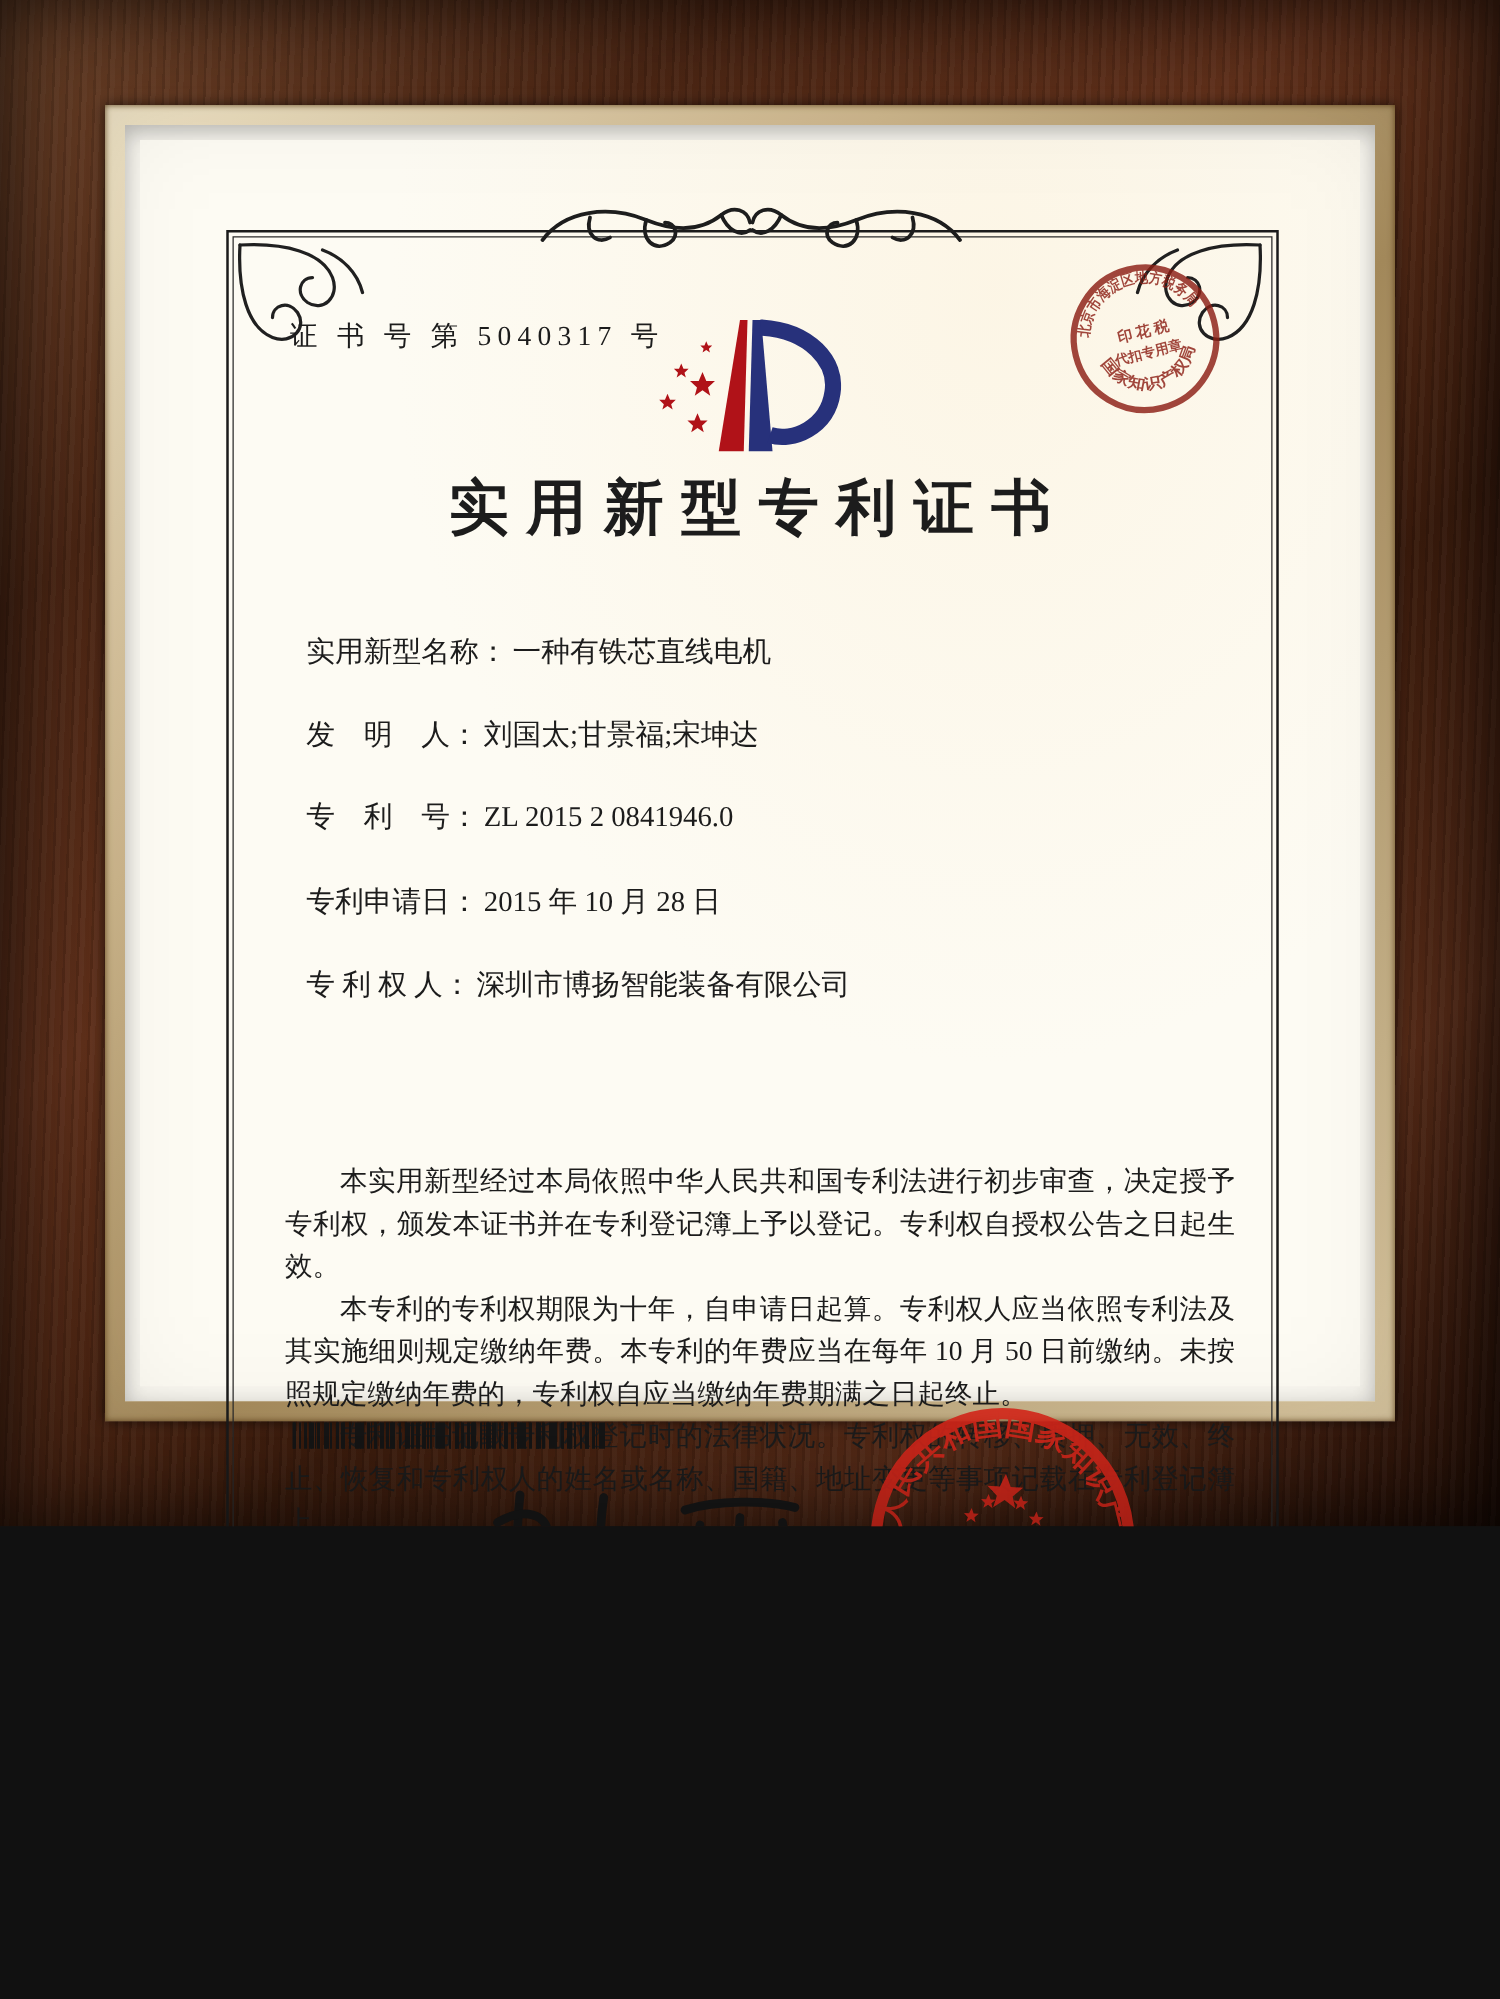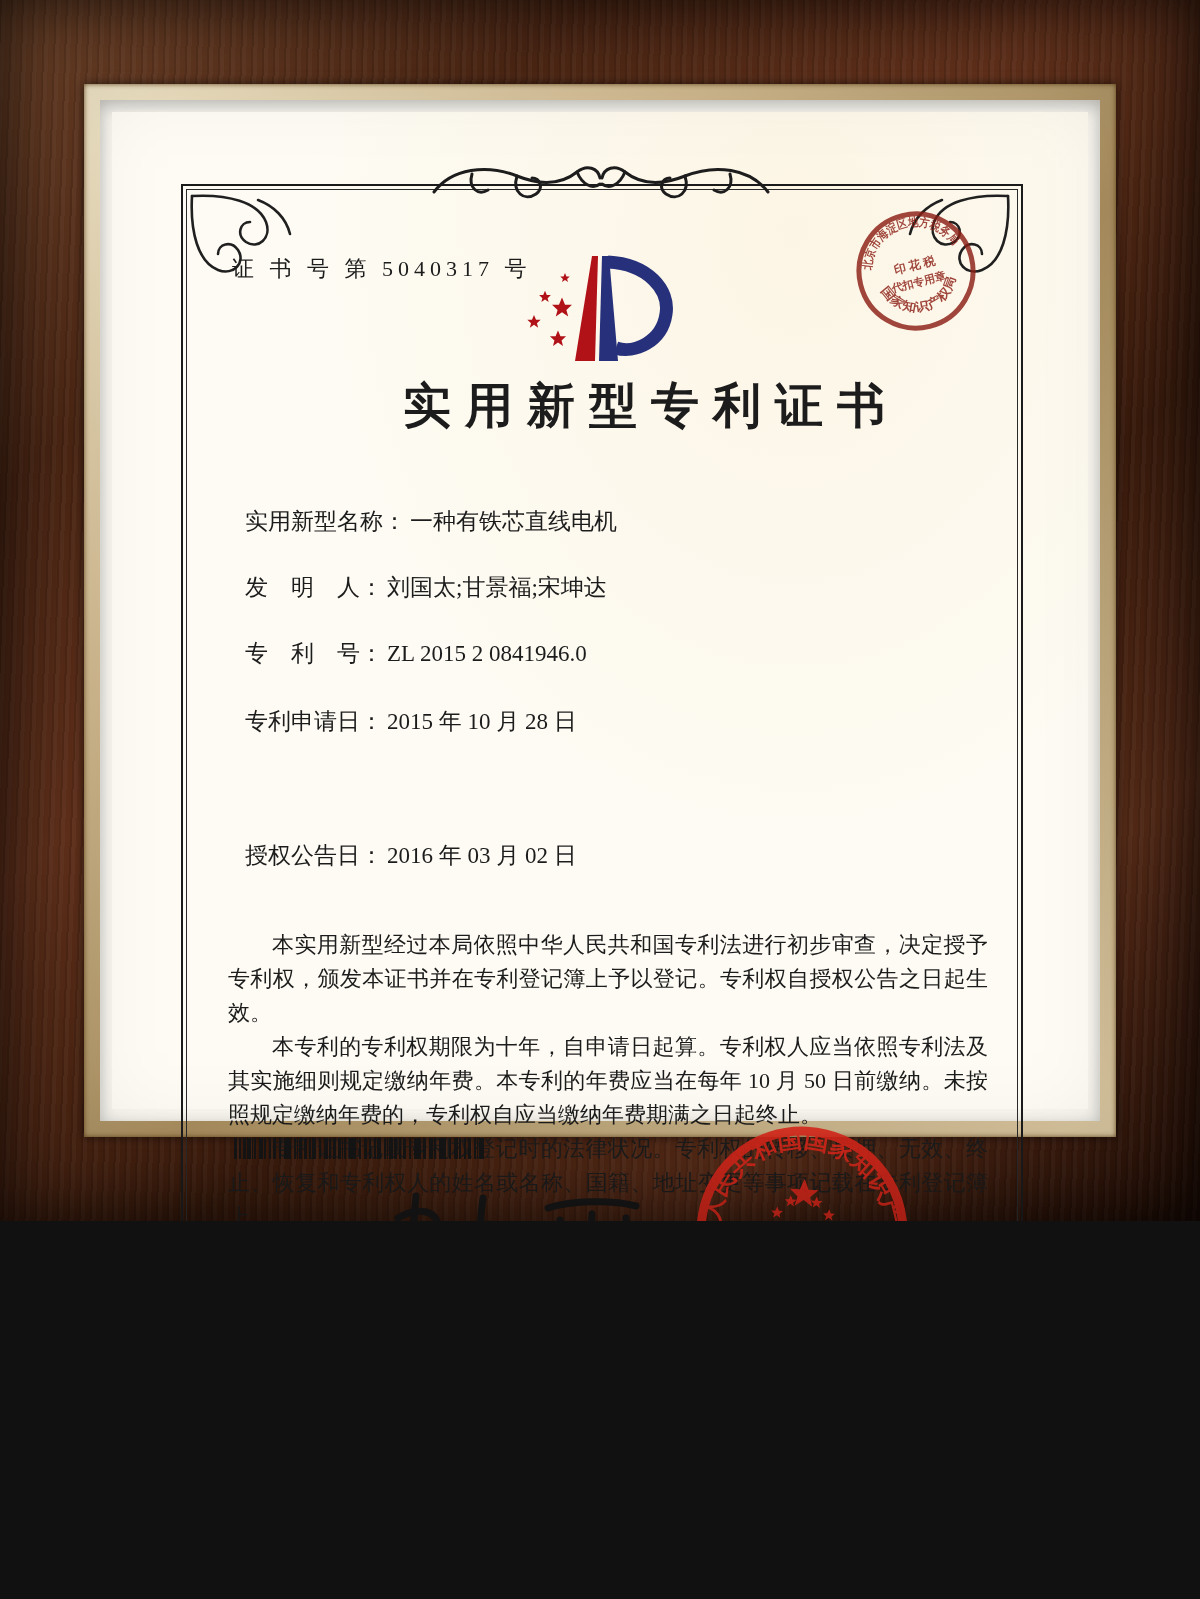--- a/index.html
+++ b/index.html
@@ -26,21 +26,21 @@
      repeating-radial-gradient(90% 45% at 50% 128%, rgba(140,160,80,.17) 0 2px, rgba(140,160,80,0) 2px 6px),
      repeating-linear-gradient(3deg, rgba(205,195,125,.12) 0 4px, transparent 4px 9px),
      linear-gradient(to bottom, rgba(236,240,214,0), rgba(231,236,203,.65) 28%, rgba(227,233,196,.85));}
   
   .cert-border{left:181px;top:184px;width:838px;height:1213px;border:2px solid #1b1b1b;z-index:2;}
   .cert-border-inner{position:absolute;inset:3px;border:1px solid #2a2a2a;}
   .ornament{z-index:3;pointer-events:none;}
   
   .cert-number{left:232px;top:254px;font-size:22px;letter-spacing:5px;z-index:5;}
   .title{left:181px;width:838px;top:374px;text-align:center;font-size:48px;font-weight:bold;
-         letter-spacing:14px;text-indent:14px;z-index:5;padding-left:44px;}
+         letter-spacing:14px;text-indent:14px;z-index:5;}
   .field{left:245px;font-size:23px;white-space:nowrap;z-index:5;}
   .field .lab{margin-right:4px;}
   .paras{left:228px;top:884px;width:760px;font-size:22px;line-height:34px;text-align:justify;z-index:5;margin-top:44px;}
   .paras p{margin:0;text-indent:2em;}
   .barcode{left:234px;top:1138px;width:250px;height:21px;z-index:5;background:
      repeating-linear-gradient(90deg,#151515 0 2px,transparent 2px 5px),
      repeating-linear-gradient(90deg,#151515 0 1px,transparent 1px 9px),
      repeating-linear-gradient(90deg,#151515 0 3px,transparent 3px 13px);}
   .sig-title{left:223px;top:1216px;font-size:27px;letter-spacing:3px;z-index:5;}
   .sig-name{left:237px;top:1258px;font-size:27px;letter-spacing:3px;z-index:5;margin-left:36px;}
@@ -146,22 +146,22 @@
   </div>
   <div class="abs field" style="top:572px">
     <span class="lab">发　明　人：</span><span>刘国太;甘景福;宋坤达</span>
   </div>
   <div class="abs field" style="top:638px">
     <span class="lab">专　利　号：</span><span>ZL 2015 2 0841946.0</span>
   </div>
   <div class="abs field" style="top:706px">
     <span class="lab">专利申请日：</span><span>2015 年 10 月 28 日</span>
   </div>
-  <div class="abs field" style="top:840px">
-    <span class="lab">授权公告日：</span><span>2016 年 03 月 02 日</span>
+  <div class="abs field" style="top:772px">
+    <span class="lab">专 利 权 人：</span><span>深圳市博扬智能装备有限公司</span>
   </div>
 
   <div class="abs paras">
     <p>本实用新型经过本局依照中华人民共和国专利法进行初步审查，决定授予专利权，颁发本证书并在专利登记簿上予以登记。专利权自授权公告之日起生效。</p>
     <p>本专利的专利权期限为十年，自申请日起算。专利权人应当依照专利法及其实施细则规定缴纳年费。本专利的年费应当在每年 10 月 50 日前缴纳。未按照规定缴纳年费的，专利权自应当缴纳年费期满之日起终止。</p>
     <p>专利证书记载专利权登记时的法律状况。专利权的转移、质押、无效、终止、恢复和专利权人的姓名或名称、国籍、地址变更等事项记载在专利登记簿上。</p>
   </div>
 
   <div class="abs barcode"></div>
 

